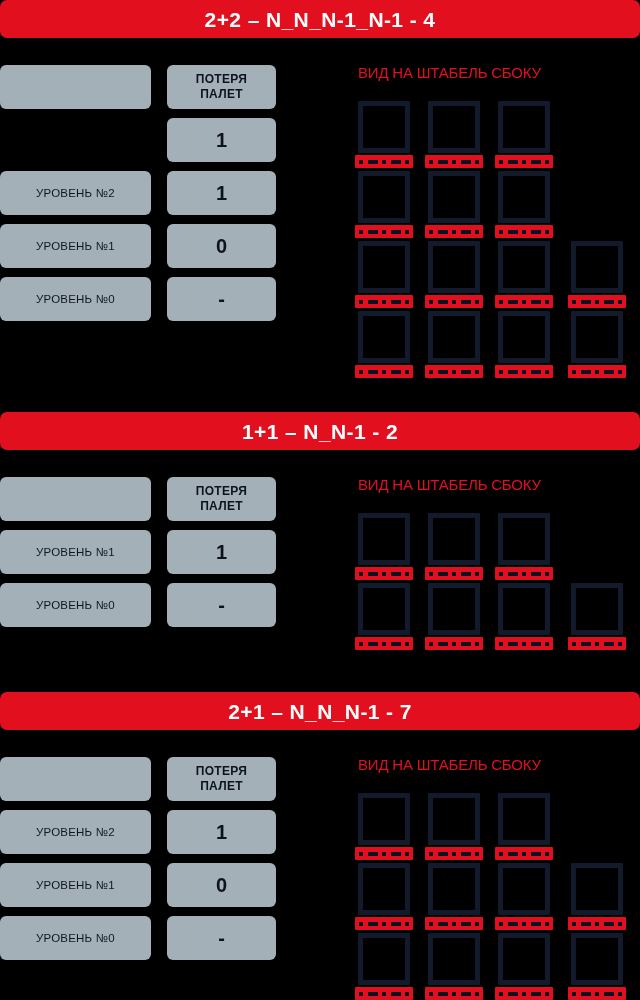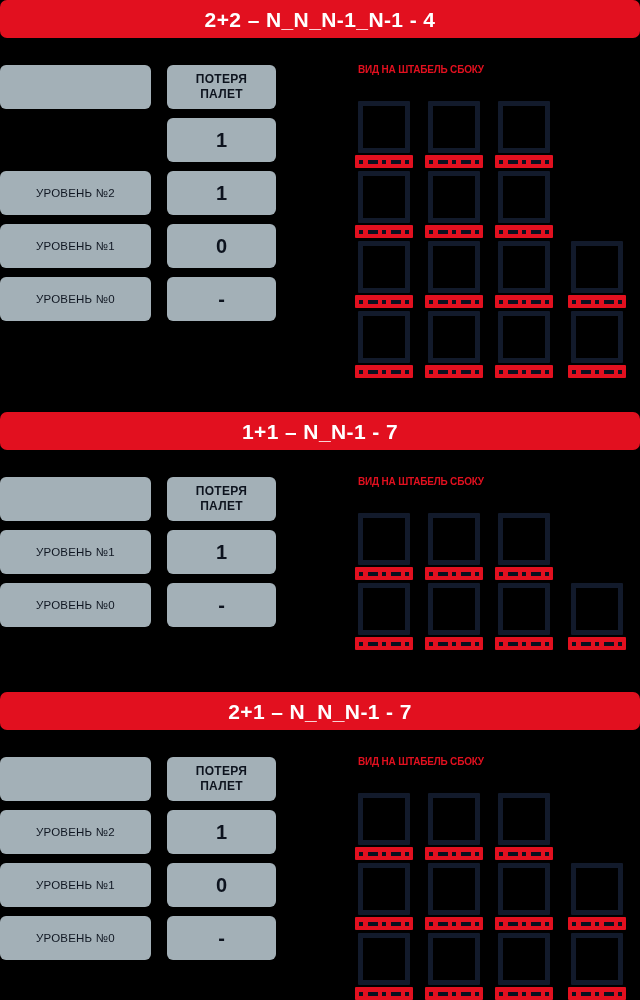--- a/index.html
+++ b/index.html
@@ -96,22 +96,22 @@
   .blank-text { font-size: 0; }
 
   
   .stack { position: absolute; }
 
   .stack-caption {
     position: absolute;
     left: 0;
     top: 0;
     color: #E2101F;
-    font-size: 10px;
-    font-weight: bold;
+    font-size: 15px;
+    font-weight: normal;
     letter-spacing: -0.2px;
     white-space: nowrap;
   }
 
   .unit { position: absolute; width: 58px; }
 
   .box {
     position: absolute;
     left: 3px;
     top: 0;
@@ -349,21 +349,21 @@
             </div>
           </div>
         </div>
     </div>
 
   </div>
 
   <div class="section" style="top:412px;">
 
     <div class="banner" style="top:0px;">
-      <span class="banner-text">1+1 – N_N-1 - 7</span>
+      <span class="banner-text">1+1 – N_N-1 - 2</span>
     </div>
 
     <div class="table" style="top:65px;">
 
       <div class="trow" style="top:0px;">
         <div class="cell cell-label">
           <span class="blank-text"></span>
         </div>
         <div class="cell cell-value">
           <div class="hdr-text">

